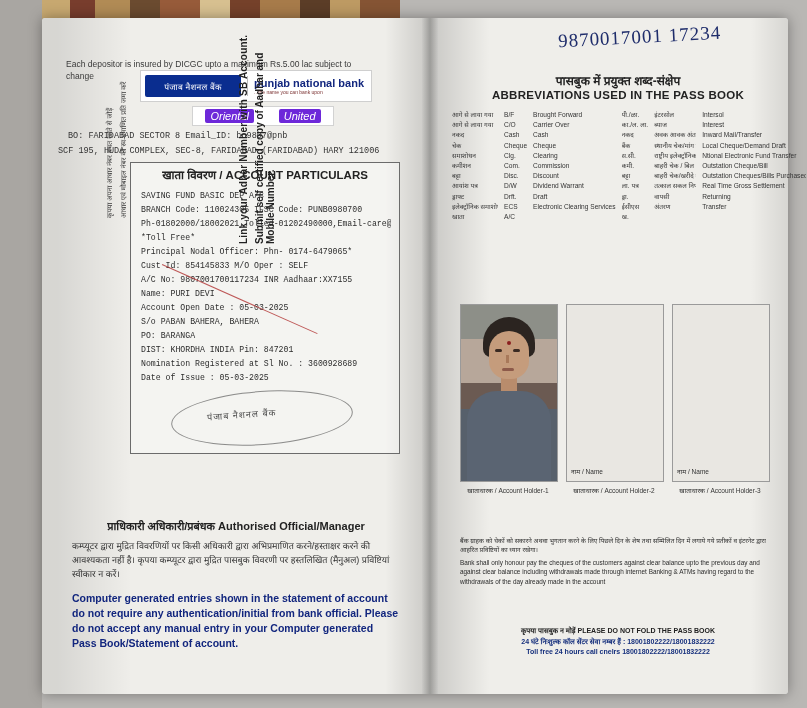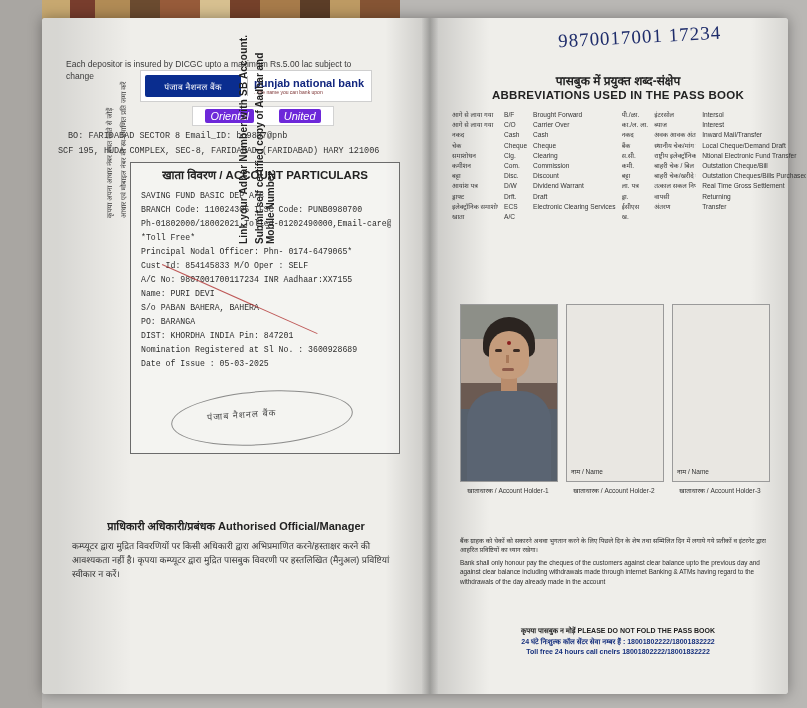--- a/index.html
+++ b/index.html
@@ -142,20 +142,21 @@
         <h2>खाता विवरण / ACCOUNT PARTICULARS</h2>
         <div class="acct-lines">
           <div>SAVING FUND BASIC DEP A/C</div>
           <div>BRANCH Code: 110024305 IFSC Code: PUNB0980700</div>
           <div>Ph-01802000/18002021,Tolled-01202490000,Email-care@pnb</div>
           <div>*Toll Free*</div>
           <div>Principal Nodal Officer: Phn- 0174-6479065*</div>
           <div>Cust Id: 854145833 M/O Oper : SELF</div>
           <div>A/C No: 9807001700117234 INR Aadhaar:XX7155</div>
           <div>Name: PURI DEVI</div>
+          <div>Account Open Date : 05-03-2025</div>
           <div>S/o PABAN BAHERA, BAHERA</div>
           <div>PO: BARANGA</div>
           <div>DIST: KHORDHA  INDIA     Pin: 847201</div>
           <div>Nomination Registered at Sl No. : 3600928689</div>
           <div>Date of Issue : 05-03-2025</div>
         </div>
         <div class="stamp">
           <div class="oval"></div>
           <div class="txt">पंजाब नैशनल बैंक</div>
         </div>
@@ -166,20 +167,21 @@
         </div>
 
       <div class="vert-left">कृपया अपना आधार नंबर बचत खाते से जोड़ें</div>
       <div class="vert-left2">आधार एवं मोबाइल नंबर की स्व-प्रमाणित प्रति जमा करें</div>
       <div class="vert-note">Link your Adhar Number with SB Account.</div>
       <div class="vert-note2">Submit self certified copy of Aadhar and Mobile Number.</div>
 
       <div class="auth">
         <div class="l1">प्राधिकारी अधिकारी/प्रबंधक  Authorised Official/Manager</div>
         <div class="l2">कम्प्यूटर द्वारा मुद्रित विवरणियों पर किसी अधिकारी द्वारा अभिप्रमाणित करने/हस्ताक्षर करने की आवश्यकता नहीं है। कृपया कम्प्यूटर द्वारा मुद्रित पासबुक विवरणी पर हस्तलिखित (मैनुअल) प्रविष्टियां स्वीकार न करें।</div>
+        <div class="l3">Computer generated entries shown in the statement of account do not require any authentication/initial from bank official. Please do not accept any manual entry in your Computer generated Pass Book/Statement of account.</div>
       </div>
     </div>
 
     <div class="rpage">
       <div class="handwrite">9870017001 17234</div>
 
       <div class="abbr-title">
         <div class="hi">पासबुक में प्रयुक्त शब्द-संक्षेप</div>
         <div class="en">ABBREVIATIONS USED IN THE PASS BOOK</div>
       </div>

